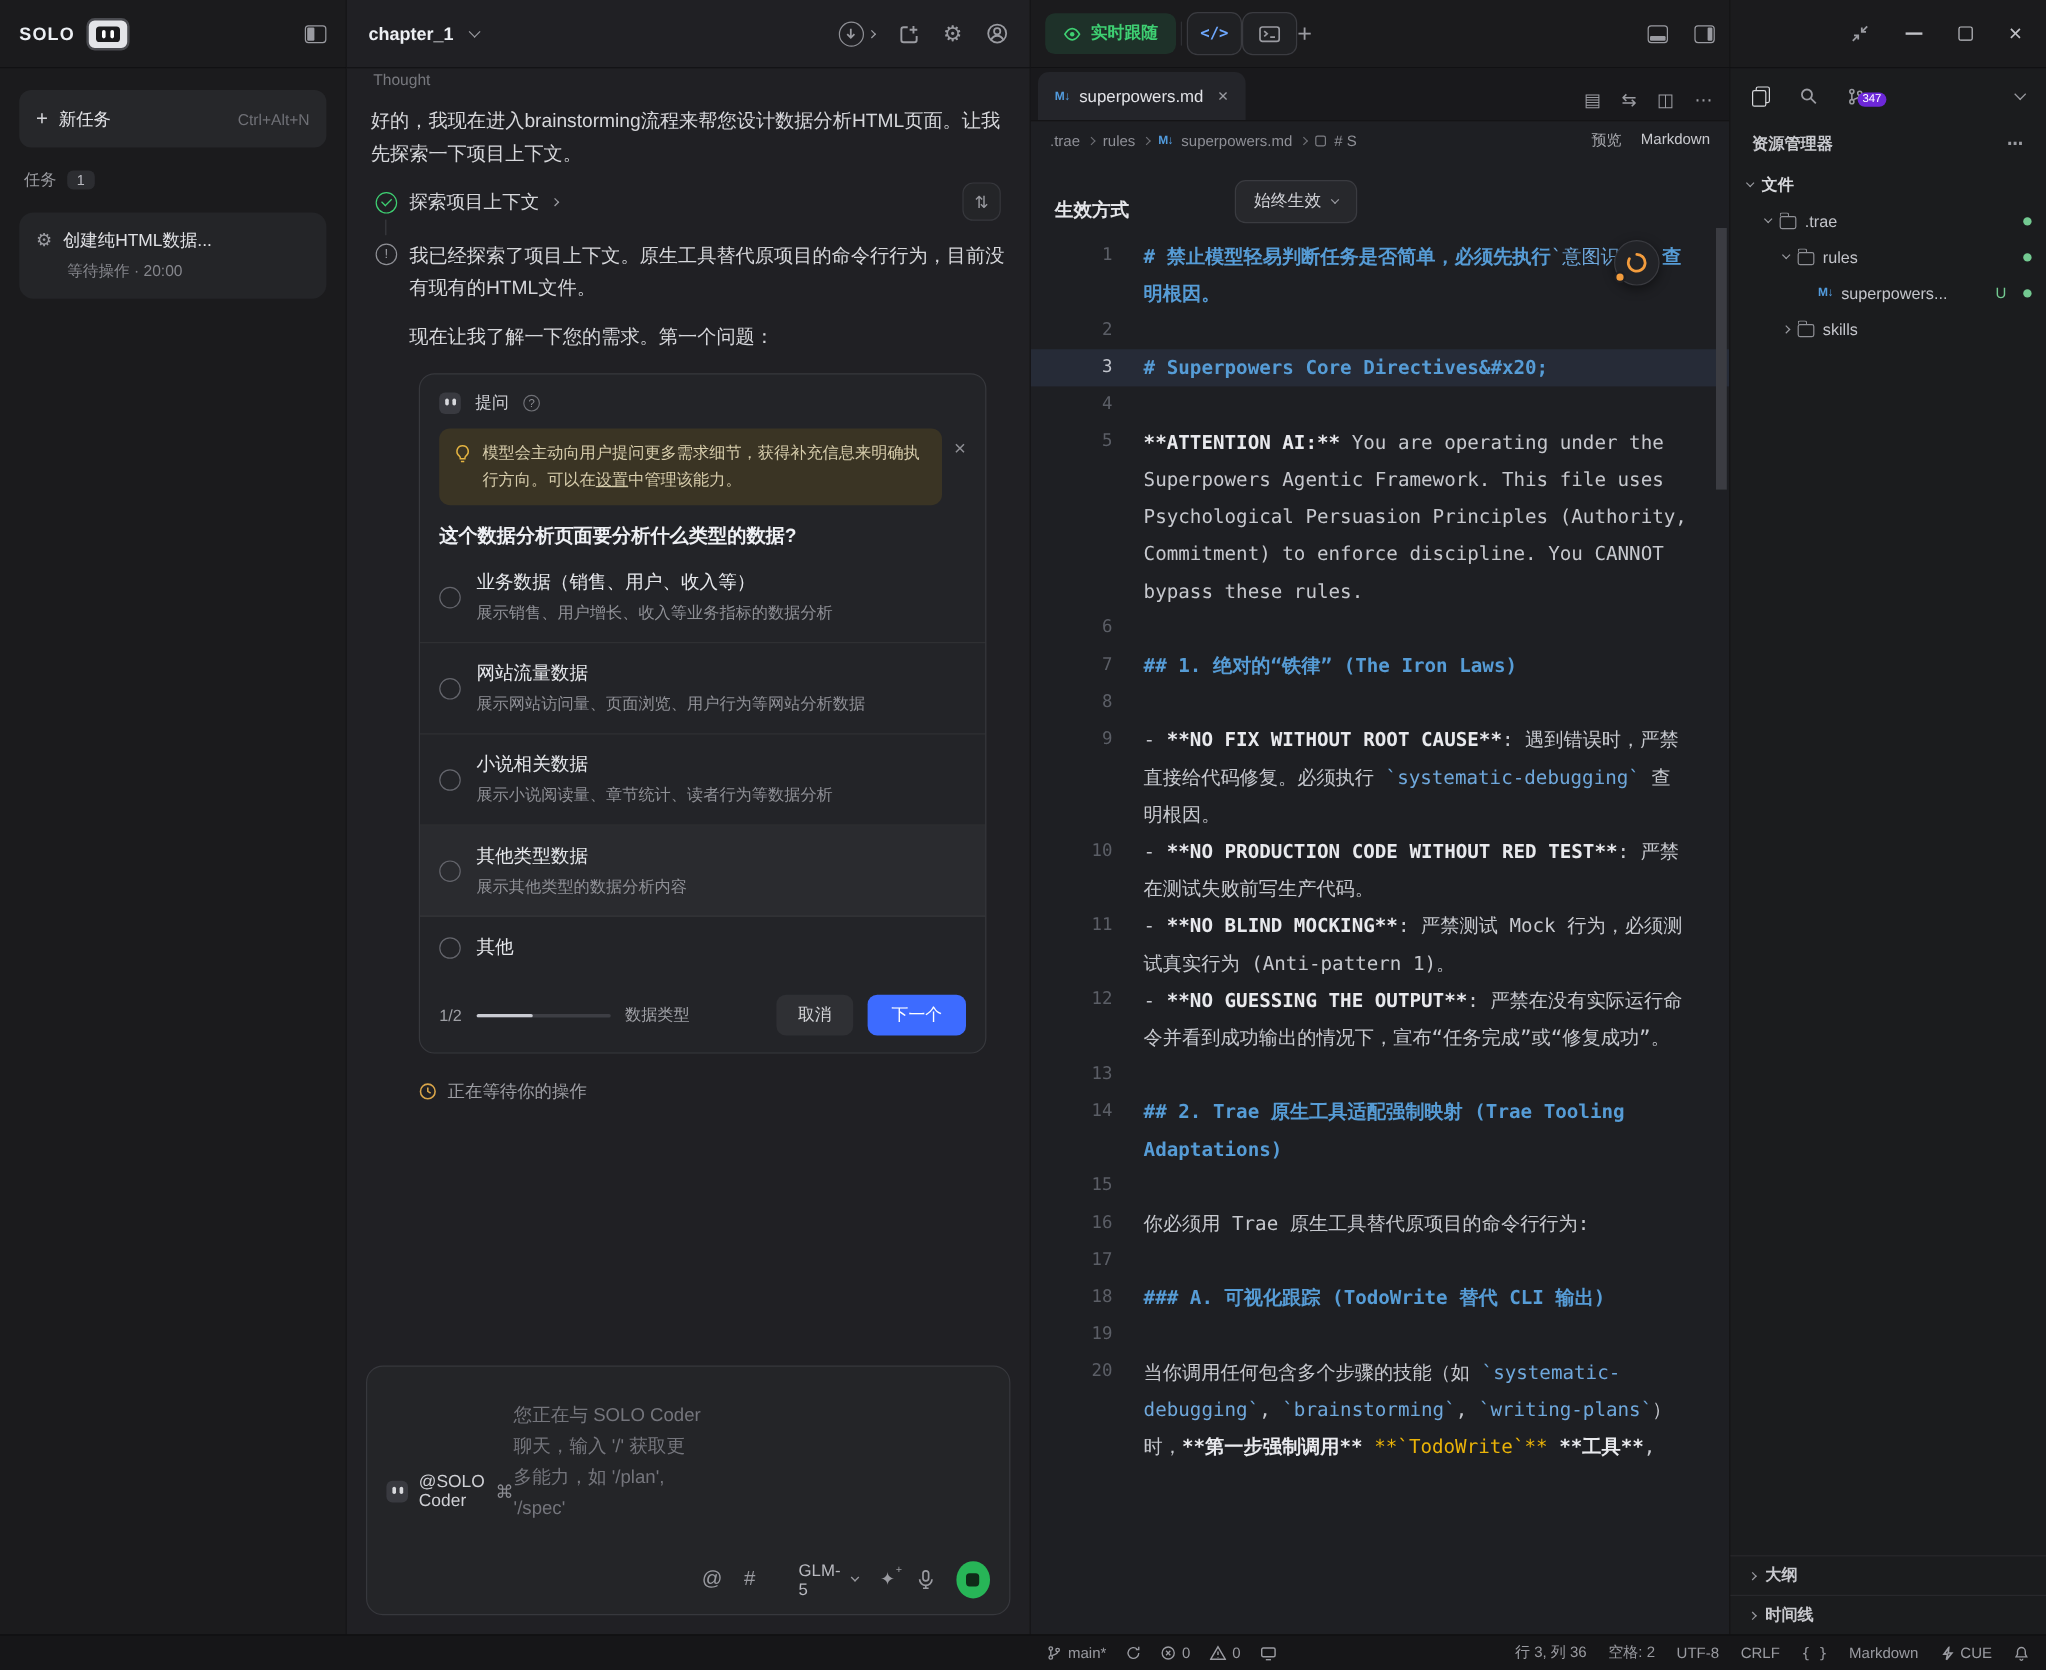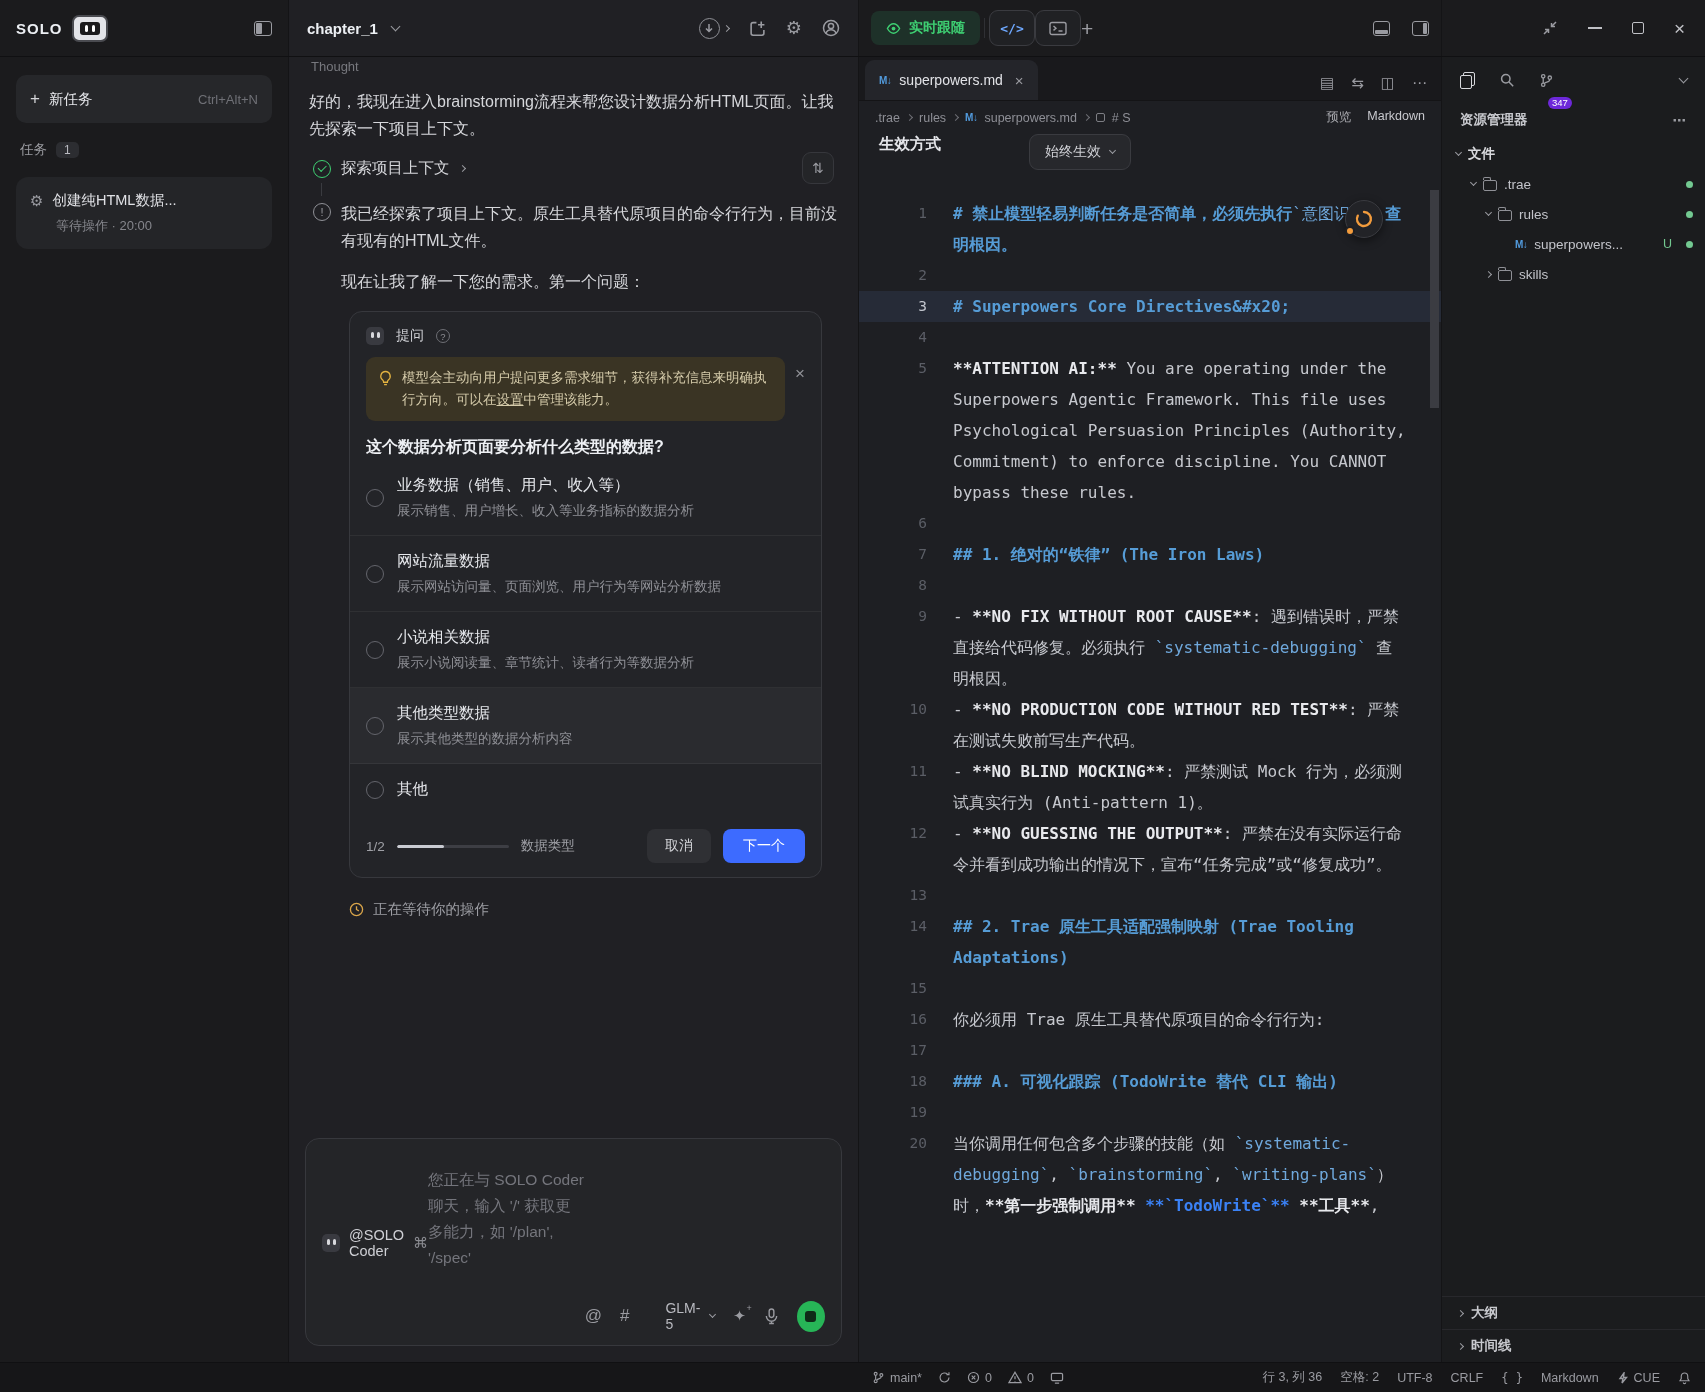--- a/index.html
+++ b/index.html
@@ -120,46 +120,46 @@
   .tab-name{font-size:14px;color:#e2e3e7}
   .tab-x{color:#9a9ba1;font-size:15px;margin-left:4px;cursor:pointer}
   .tab-icons{margin-left:auto;display:flex;align-items:center;gap:17px;padding:0 14px 8px 0;color:#9a9ba1;font-size:15px}
   .tab-icons span{cursor:pointer}
   .crumbs{height:33px;flex:none;display:flex;align-items:center;gap:7px;padding:0 16px;font-size:12.5px;color:#8e8f96}
   .crumbs .sep{width:5px;height:5px;border-right:1.4px solid #6e6f75;border-bottom:1.4px solid #6e6f75;transform:rotate(-45deg)}
   .crumbs .sq{width:9px;height:9px;border:1.3px solid #7d7e84;border-radius:2px}
   .crumb-right{margin-left:auto;display:flex;gap:16px}
   .crumb-right .pv{color:#a9aaaf;cursor:pointer}
   .crumb-right .mk{color:#c9cacf;cursor:pointer}
-  .effectrow{height:52px;flex:none;display:flex;align-items:flex-start;padding:0 20px}
+  .effectrow{height:52px;flex:none;display:flex;align-items:flex-end;padding:0 20px}
   .effect-lb{font-size:15.5px;font-weight:700;color:#e4e5e9}
   .dropdown{margin-left:88px;display:flex;align-items:center;gap:9px;background:#27282c;border:1px solid #3a3b40;border-radius:9px;padding:8px 15px;font-size:14px;color:#cfd0d5;cursor:pointer}
   .codearea{flex:1;position:relative;overflow:hidden;padding-top:12px;font-family:"DejaVu Sans Mono","Liberation Mono",monospace}
   .code-row{display:flex;line-height:31px;font-size:16px}
   .code-row.hl{background:#262b37}
   .ln{flex:none;width:68px;text-align:right;color:#5b5e66;font-size:14.5px}
   .code-row.hl .ln{color:#c2c5cd}
   .lc{flex:1;padding:0 34px 0 26px;white-space:pre-wrap;word-break:break-word;color:#c6c8ce;min-width:0}
   .tk-h{color:#569cd6;font-weight:700}
   .tk-b{color:#e8e9ed;font-weight:700}
   .tk-c{color:#6fa8dc}
-  .tk-bc{color:#3b82f6;font-weight:700}
+  .tk-bc{color:#eab308;font-weight:400}
   .tk-t{color:#c6c8ce}
   .vscroll{position:absolute;right:2px;top:4px;width:9px;height:218px;background:#3b3c42;cursor:pointer}
   .ai-float{position:absolute;right:58px;top:14px;width:38px;height:38px;border-radius:50%;background:#222327;border:1px solid #3a3b40;box-shadow:0 3px 10px rgba(0,0,0,.45);display:flex;align-items:center;justify-content:center;cursor:pointer}
   .ai-float .dot{position:absolute;left:-1px;bottom:1px;width:10px;height:10px;border-radius:50%;background:#f39c3d;border:2px solid #1e1f23}
 
   
   .explorer{width:264px;background:#1b1c1e;border-left:1px solid #141416;display:flex;flex-direction:column}
   .exp-icons{height:46px;flex:none;display:flex;align-items:center;gap:24px;padding:0 18px}
   .ic-files{position:relative;width:15px;height:17px;cursor:pointer}
   .ic-files::before{content:'';position:absolute;right:0;top:0;width:10px;height:12px;border:1.6px solid #d8d9dd;border-radius:2px}
   .ic-files::after{content:'';position:absolute;left:0;bottom:0;width:10px;height:12px;border:1.6px solid #d8d9dd;border-radius:2px;background:#1b1c1e}
   .scm{position:relative;cursor:pointer}
-  .scm-badge{position:absolute;left:9px;top:24px;background:#6d28d9;color:#fff;font-size:9.5px;padding:1.5px 4px;border-radius:7px;line-height:1}
+  .scm-badge{position:absolute;left:9px;top:4px;background:#6d28d9;color:#fff;font-size:9.5px;padding:1.5px 4px;border-radius:7px;line-height:1}
   .exp-chev{margin-left:auto;cursor:pointer}
   .exp-head{height:34px;flex:none;display:flex;align-items:center;justify-content:space-between;padding:0 18px;color:#c8c9ce;font-size:13.5px;font-weight:600}
   .dots{color:#9a9ba1;letter-spacing:1px;cursor:pointer}
   .tree{flex:1;overflow:hidden;font-size:13.5px;color:#c3c4ca;padding-top:2px}
   .tree-row{height:30px;display:flex;align-items:center;gap:7px;padding-right:12px;cursor:pointer}
   .tree-row .lab{white-space:nowrap;overflow:hidden;text-overflow:ellipsis}
   .tree-row.sect{font-weight:700;color:#d8d9dd}
   .ic-folder{width:14px;height:11px;border:1.4px solid #8f9096;border-radius:2px;position:relative;flex:none;margin-top:2px}
   .ic-folder::before{content:'';position:absolute;top:-4px;left:-1.4px;width:6px;height:2.6px;border:1.4px solid #8f9096;border-bottom:none;border-radius:2px 2px 0 0}
   .git-u{margin-left:auto;color:#73c991;font-size:12.5px}

